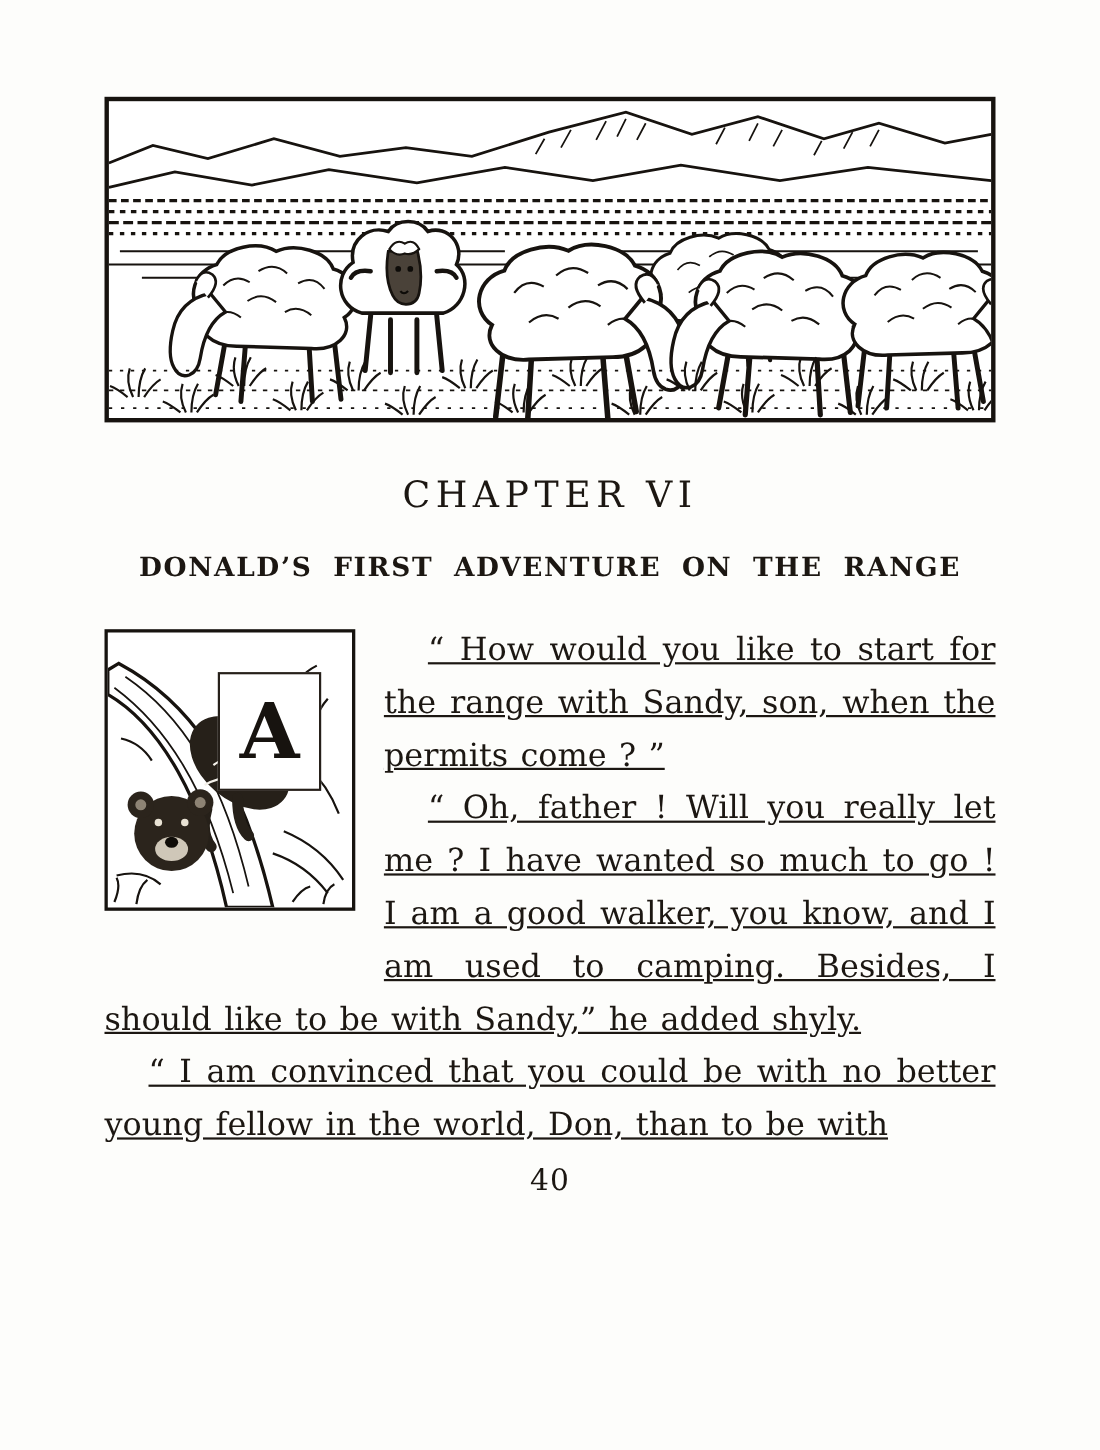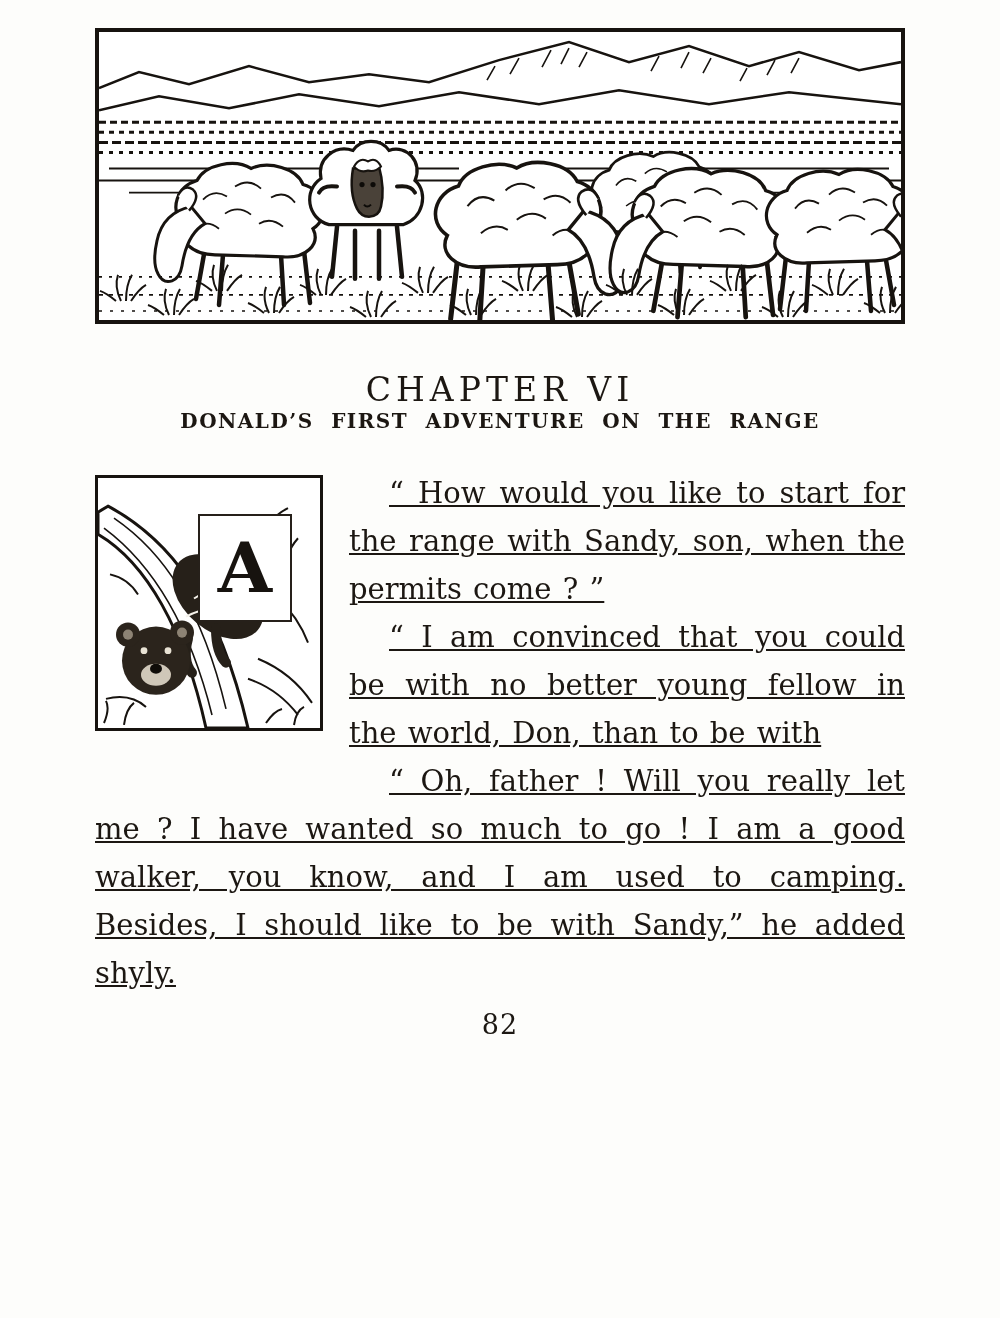--- a/index.html
+++ b/index.html
@@ -3,43 +3,44 @@
 <meta charset="utf-8">
 <style>
   html, body { margin: 0; padding: 0; }
   body {
     width: 1000px; height: 1318px;
     background: #fdfdfb;
     overflow: hidden;
   }
   .page {
     width: 1000px; height: 1318px;
-    padding: 28px 95px 0;
+    padding: 88px 95px 0;
     box-sizing: border-box;
     font-family: "DejaVu Serif", "Liberation Serif", serif;
     color: #1c1712;
   }
   .plate {
     width: 810px; height: 296px;
     border: 4px solid #17130f;
     background: #ffffff;
     box-sizing: border-box;
     overflow: hidden;
   }
   .plate svg { width: 100%; height: 100%; display: block; }
   .chapter-heading {
     margin-top: 46px;
     text-align: center;
     font-size: 33px;
     letter-spacing: 5px;
     font-weight: 400;
   }
   .chapter-subheading {
+    margin-top: 32px;
     text-align: center;
-    font-size: 20px;
+    font-size: 24px;
     font-weight: 700;
     letter-spacing: 1.5px;
     word-spacing: 9px;
   }
   .body-copy {
     margin-top: 36px;
     font-size: 29px;
     line-height: 48px;
     text-align: justify;
     word-spacing: 2px;
@@ -195,19 +196,19 @@
           <path d="M200,60 q-14,16 -12,34"></path>
           <path d="M12,96 q18,4 28,20"></path>
         </g>
 
         <path d="M6,244 q6,-14 2,-22 M26,246 q2,-16 10,-22 M168,244 q8,-12 16,-14 M196,246 q2,-14 10,-18" stroke="#17130f" stroke-width="2" fill="none"></path>
       </svg>
       <div class="drop-card">A</div>
     </div>
 
     <p class="indent">“ How would you like to start for the range with Sandy, son, when the permits come ? ”</p>
+    <p class="indent">“ Oh, father !  Will you really let me ?  I have wanted so much to go !  I am a good walker, you know, and I am used to camping.  Besides, I should like to be with Sandy,” he added shyly.</p>
     <p class="indent">“ I am convinced that you could be with no better young fellow in the world, Don, than to be with</p>
-    <p class="indent">“ Oh, father !  Will you really let me ?  I have wanted so much to go !  I am a good walker, you know, and I am used to camping.  Besides, I should like to be with Sandy,” he added shyly.</p>
   </div>
 
-  <div class="pagenum">82</div>
+  <div class="pagenum">40</div>
 
 </div>
 
 </body></html>

